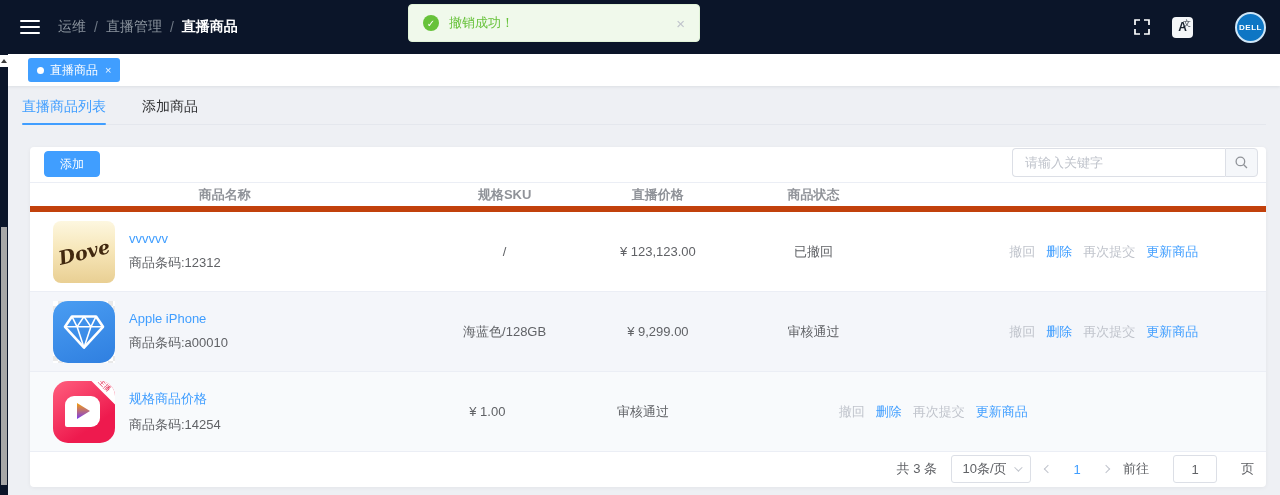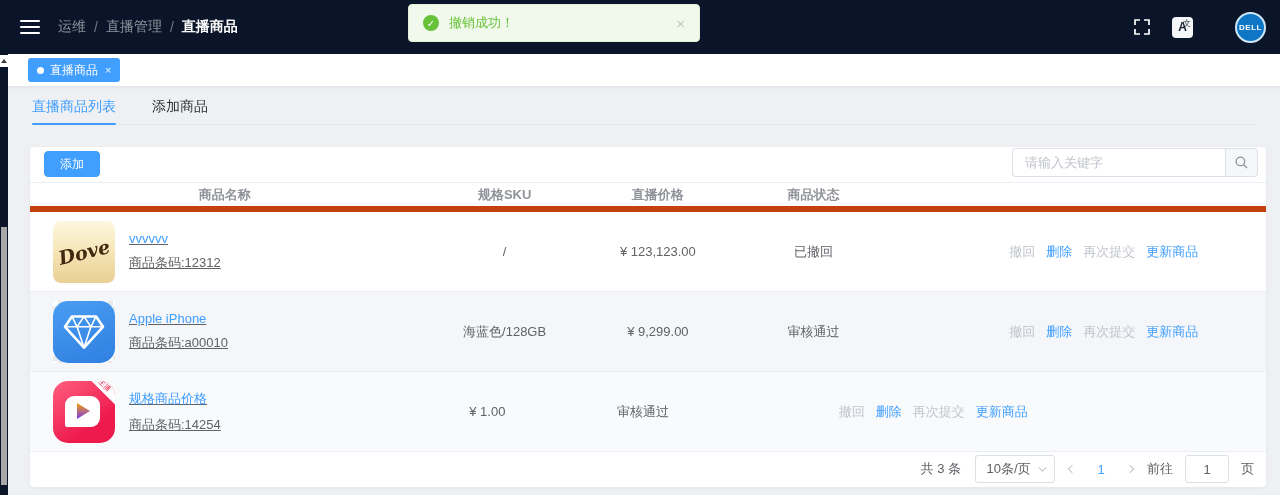--- a/index.html
+++ b/index.html
@@ -33,21 +33,21 @@
   .scroll-up-btn i { width:0; height:0; border-left:3px solid transparent; border-right:3px solid transparent; border-bottom:4px solid #3a3a3a; }
   .scroll-thumb { position:absolute; left:1px; width:6px; top:173px; height:258px; background:#a7a7a7; cursor:pointer; }
 
   
   .tagbar { position:absolute; left:8px; top:54px; right:0; height:32px; background:#fff; box-shadow:0 1px 3px rgba(0,21,41,.08); display:flex; align-items:center; padding-left:20px; z-index:4; }
   .route-tag { background:#409eff; color:#fff; height:24px; border-radius:3px; display:inline-flex; align-items:center; padding:0 9px; font-size:12px; cursor:pointer; }
   .route-tag .dot { width:7px; height:7px; border-radius:50%; background:#fff; margin-right:6px; }
   .route-tag .tag-close { margin-left:7px; font-size:11px; opacity:.9; cursor:pointer; }
 
   
-  .tabs-row { position:absolute; left:8px; top:86px; right:0; height:39px; padding:0 24px; }
+  .tabs-row { position:absolute; left:8px; top:86px; right:0; height:39px; padding:0 14px; }
   .tabs-inner { height:100%; border-bottom:1px solid #e4e7ed; display:flex; align-items:stretch; gap:36px; }
   .tab { font-size:14px; color:#303133; display:flex; align-items:center; cursor:pointer; position:relative; padding-top:4px; }
   .tab.active { color:#409eff; }
   .tab.active::after { content:""; position:absolute; left:0; right:0; bottom:-1px; height:2px; background:#409eff; border-radius:1px; }
 
   
   .card { position:absolute; left:30px; top:147px; width:1236px; height:340px; background:#fff; border-radius:4px; box-shadow:0 1px 4px rgba(0,0,0,.05); }
   .toolbar { position:relative; height:35px; }
   .add-btn { position:absolute; left:14px; top:4px; height:26px; padding:0 15px; background:#409eff; border:1px solid #409eff; color:#fff; font-size:12px; border-radius:4px; cursor:pointer; font-family:inherit; }
   .search-group { position:absolute; right:8px; top:1px; width:246px; height:29px; display:flex; }
@@ -55,21 +55,21 @@
   .search-input::placeholder { color:#c0c4cc; }
   .search-btn { width:33px; height:29px; background:#f5f7fa; border:1px solid #dcdfe6; border-radius:0 4px 4px 0; display:flex; align-items:center; justify-content:center; cursor:pointer; }
 
   
   .thead { display:flex; align-items:center; height:30px; border-top:1px solid #ebeef5; border-bottom:6px solid #c2410c; font-size:13px; font-weight:bold; color:#909399; }
   .col { text-align:center; }
   .c-name { width:31.5%; } .c-sku { width:13.8%; } .c-price { width:11%; } .c-status { width:14.2%; } .c-ops { width:29.5%; }
   .trow { display:flex; align-items:center; height:80px; border-bottom:1px solid #ebeef5; font-size:13px; color:#606266; }
   .trow.bg1 { background:#ffffff; } .trow.bg2 { background:#f4f6fa; } .trow.bg3 { background:#f8fafc; }
   .name-cell { display:flex; align-items:center; text-align:left; padding-left:23px; gap:14px; }
-  .ntext { display:flex; flex-direction:column; gap:8px;text-decoration:underline; }
+  .ntext { display:flex; flex-direction:column; gap:8px; }
   .plink { color:#409eff; cursor:pointer; text-decoration:none; }
   .barcode { color:#606266; }
   .ops-cell { display:flex; justify-content:flex-start; padding-left:108px; gap:11px; white-space:nowrap; }
   .op { cursor:pointer; }
   .op.on { color:#409eff; }
   .op.off { color:#c0c4cc; }
 
   
   .pimg-wrap { width:62px; height:62px; flex:none; position:relative; }
   .checker { background:repeating-conic-gradient(#e9e9e9 0 25%, #ffffff 0 50%) 0 0/10px 10px; }
@@ -84,21 +84,21 @@
   
   .pagination { height:34px; display:flex; align-items:center; justify-content:flex-end; padding-right:12px; font-size:13px; color:#606266; gap:14px; }
   .page-size-select { width:80px; height:28px; border:1px solid #dcdfe6; border-radius:3px; display:flex; align-items:center; justify-content:center; gap:7px; cursor:pointer; color:#606266; }
   .chev { width:6px; height:6px; border-right:1.3px solid #c0c4cc; border-bottom:1.3px solid #c0c4cc; display:inline-block; }
   .chev.down { transform:rotate(45deg) translateY(-2px); }
   .chev.left  { transform:rotate(135deg); }
   .chev.right { transform:rotate(-45deg); }
   .pager { display:flex; align-items:center; gap:16px; }
   .page-arrow { cursor:pointer; display:flex; align-items:center; }
   .page-num { color:#409eff; min-width:20px; text-align:center; cursor:pointer; }
-  .jumper { display:flex; align-items:center; gap:12px; }
+  .jumper { display:flex; align-items:center; gap:24px; }
   .goto-input { width:44px; height:28px; border:1px solid #dcdfe6; border-radius:3px; text-align:center; font-size:13px; color:#606266; outline:none; font-family:inherit; }
 </style>
 </head>
 <body>
 
 <div class="navbar">
   <div class="hamburger">
       <i></i>
       <i></i>
       <i></i>

